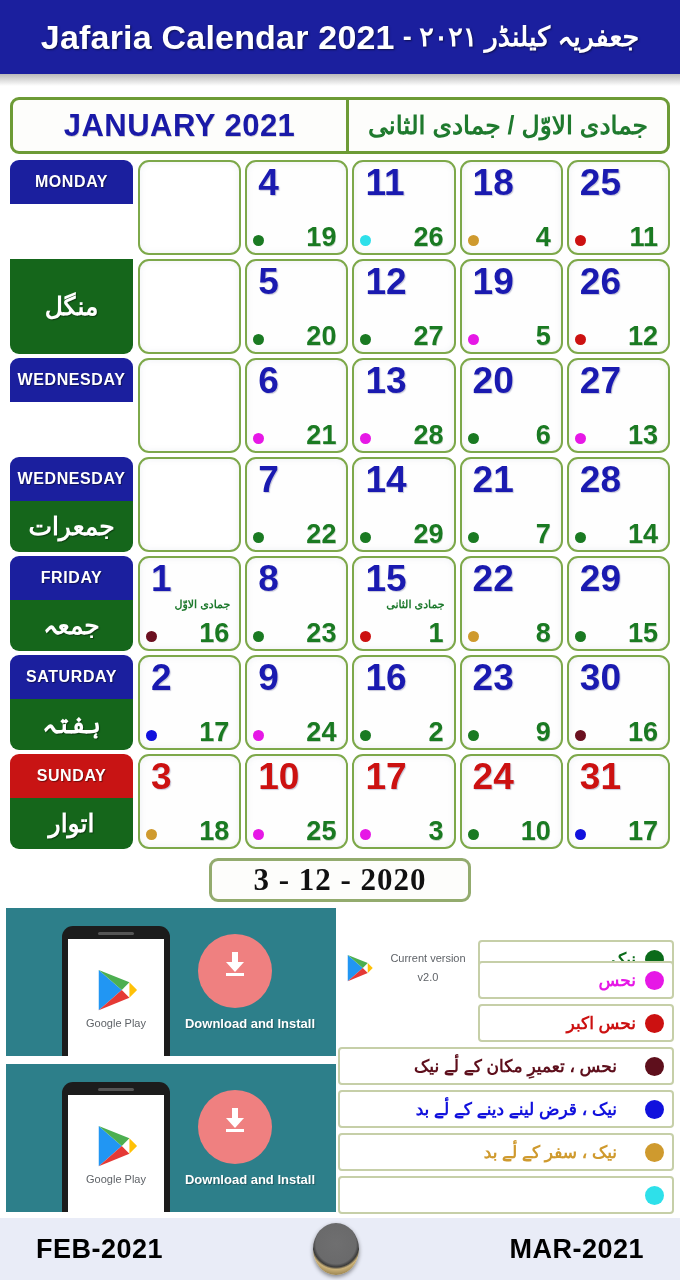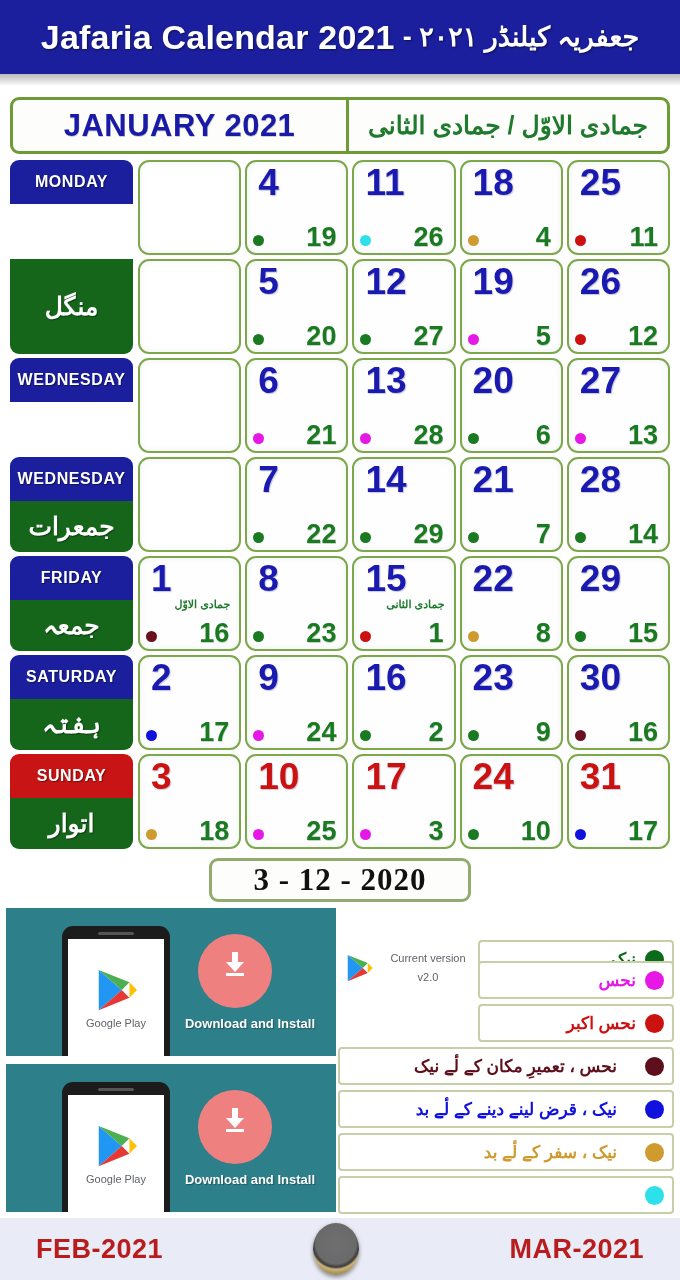--- a/index.html
+++ b/index.html
@@ -172,21 +172,21 @@
   .lrow.short{ left:478px; width:196px; }
   .lrow.long{ left:338px; width:336px;gap:28px; }
 
   
   .bottomnav{
     position:absolute; left:0; top:1218px; width:680px; height:62px;
     background:#e9ecf7;
     display:flex; align-items:center; justify-content:space-between;
     padding:0 36px;
   }
-  .navlabel{ color:#b91c1c; font-size:27px; font-weight:bold; letter-spacing:.5px; }
+  .navlabel{ color:#000000; font-size:27px; font-weight:bold; letter-spacing:.5px; }
   .homebtn{
     width:46px; height:52px; border-radius:50%;
     background:radial-gradient(circle at 50% 40%, #6f6f70 0%, #6a6a6b 52%, #3b3b3b 60%, #cbb27a 66%, #8a7441 86%, #4e4023 100%);
     box-shadow:0 2px 4px rgba(0,0,0,.45);
   }
 </style>
 </head>
 <body>
 
 <div id="app">

